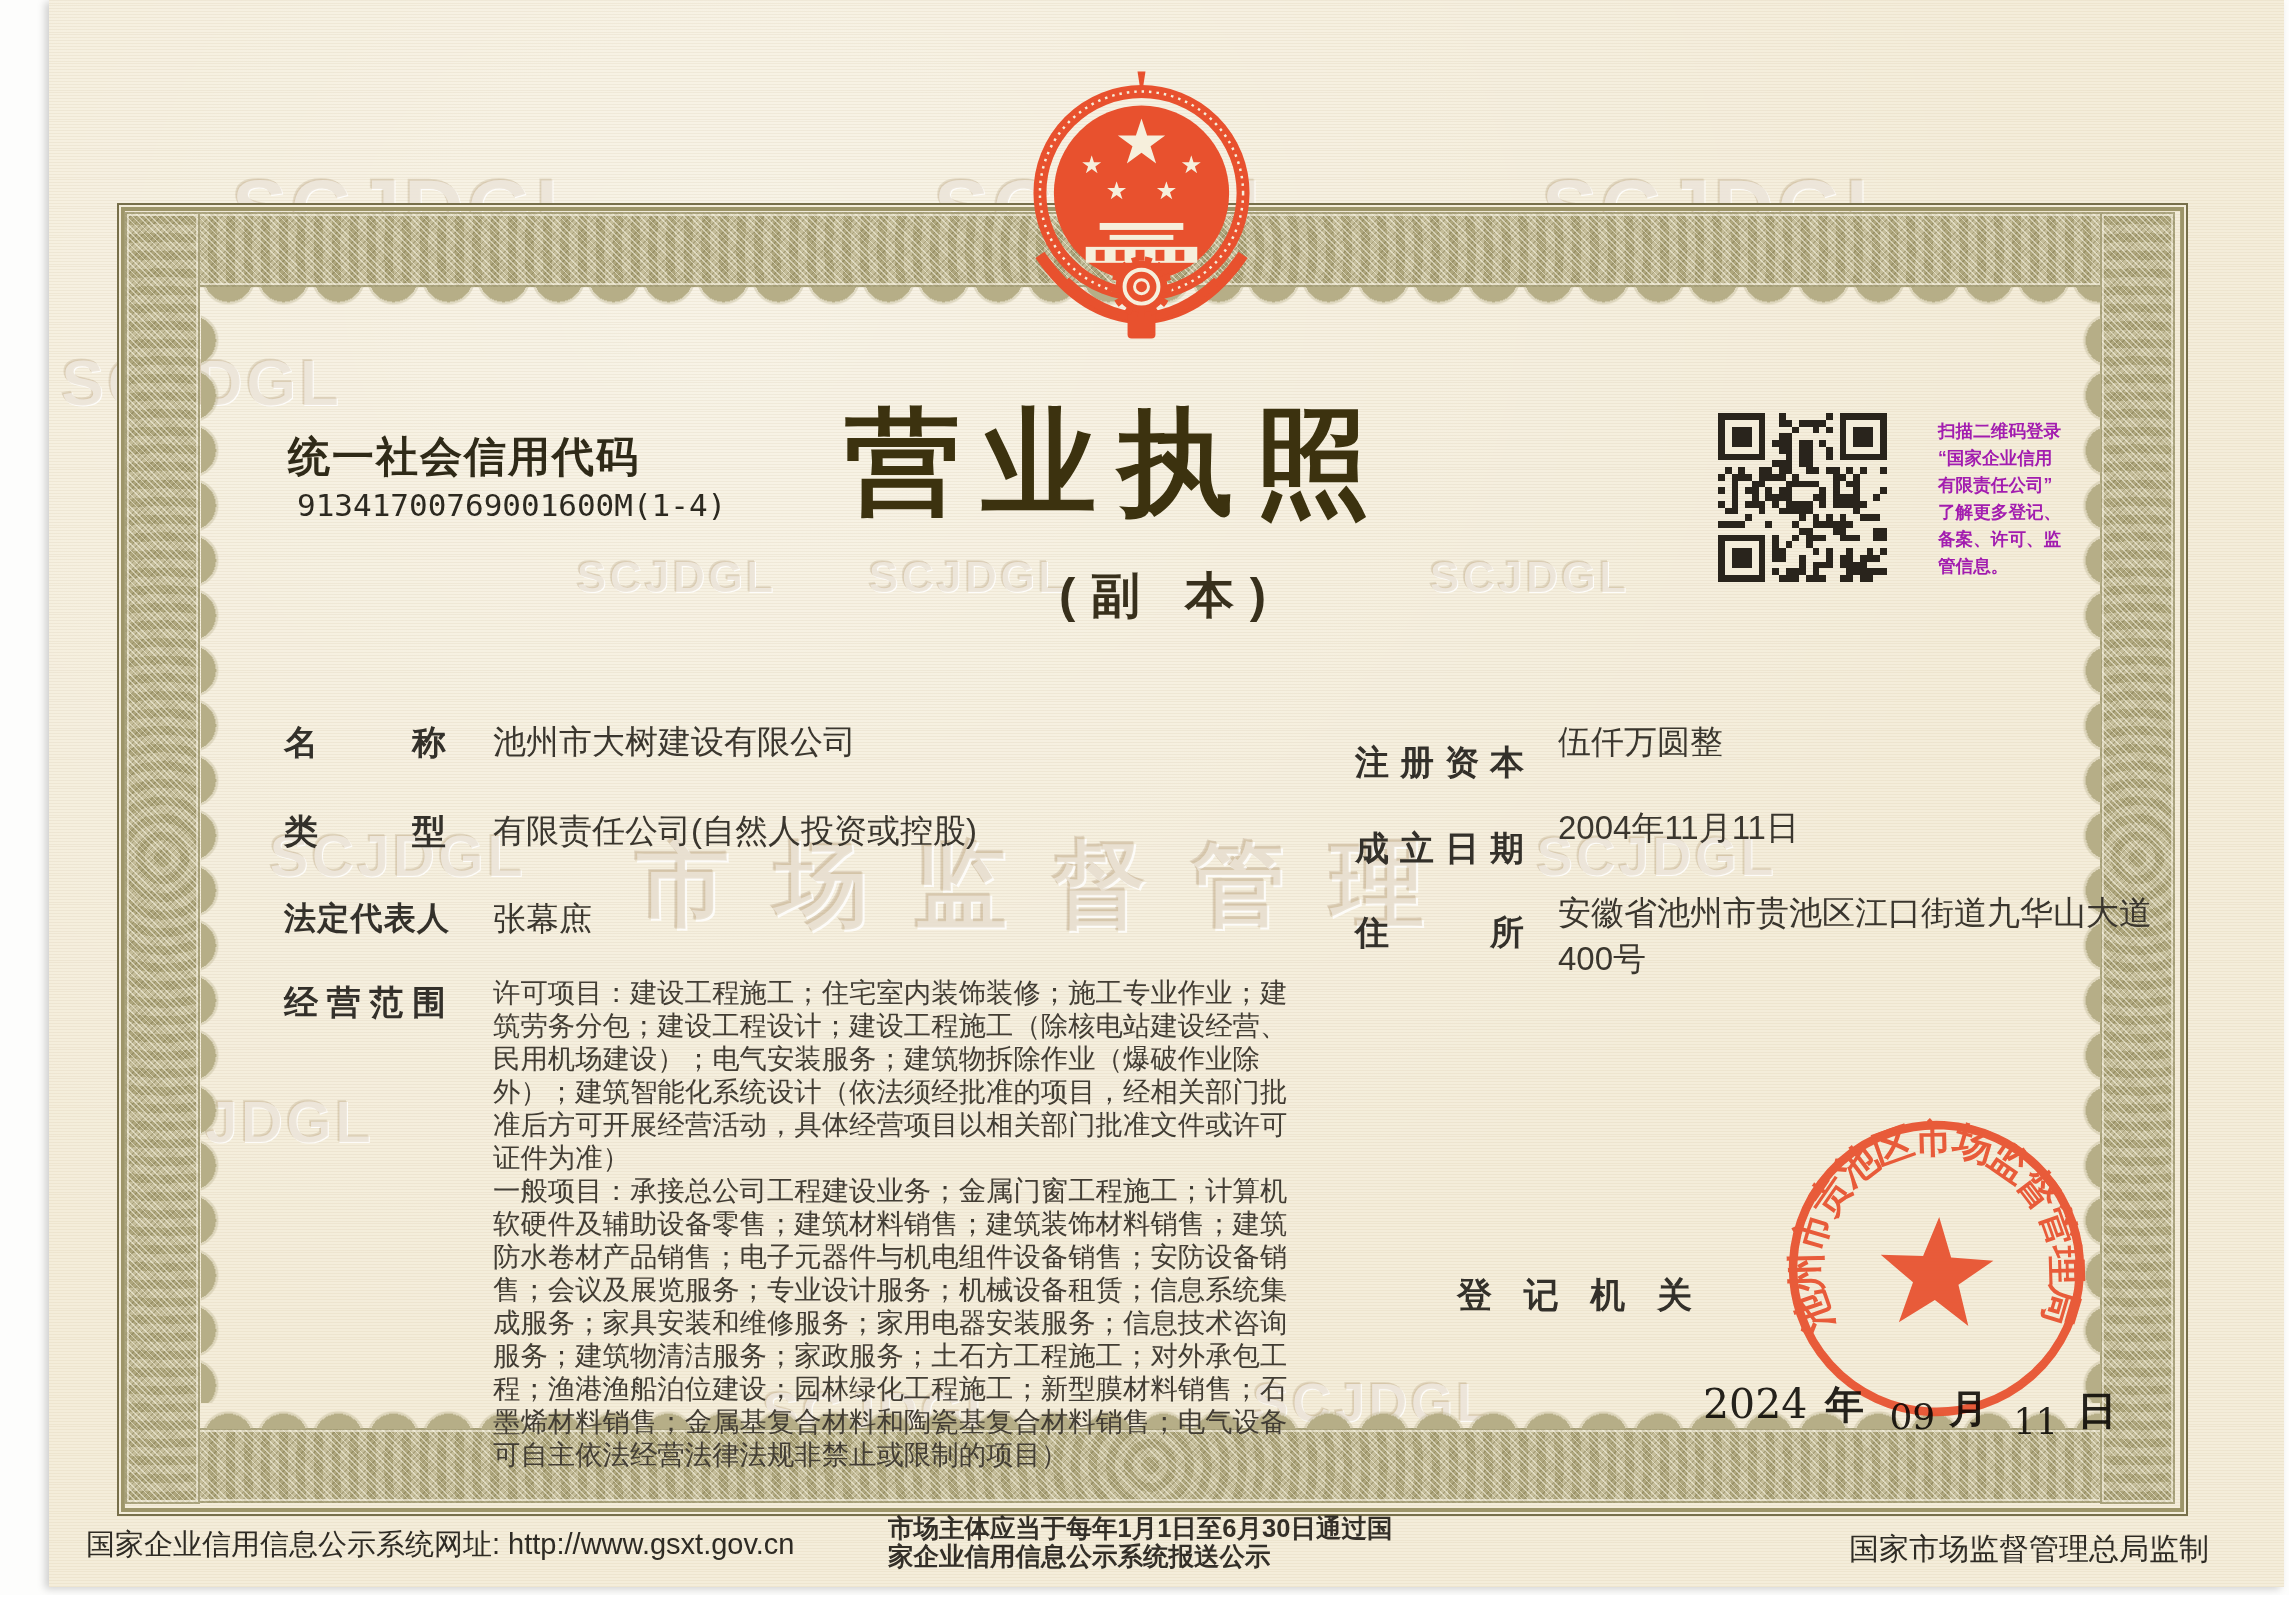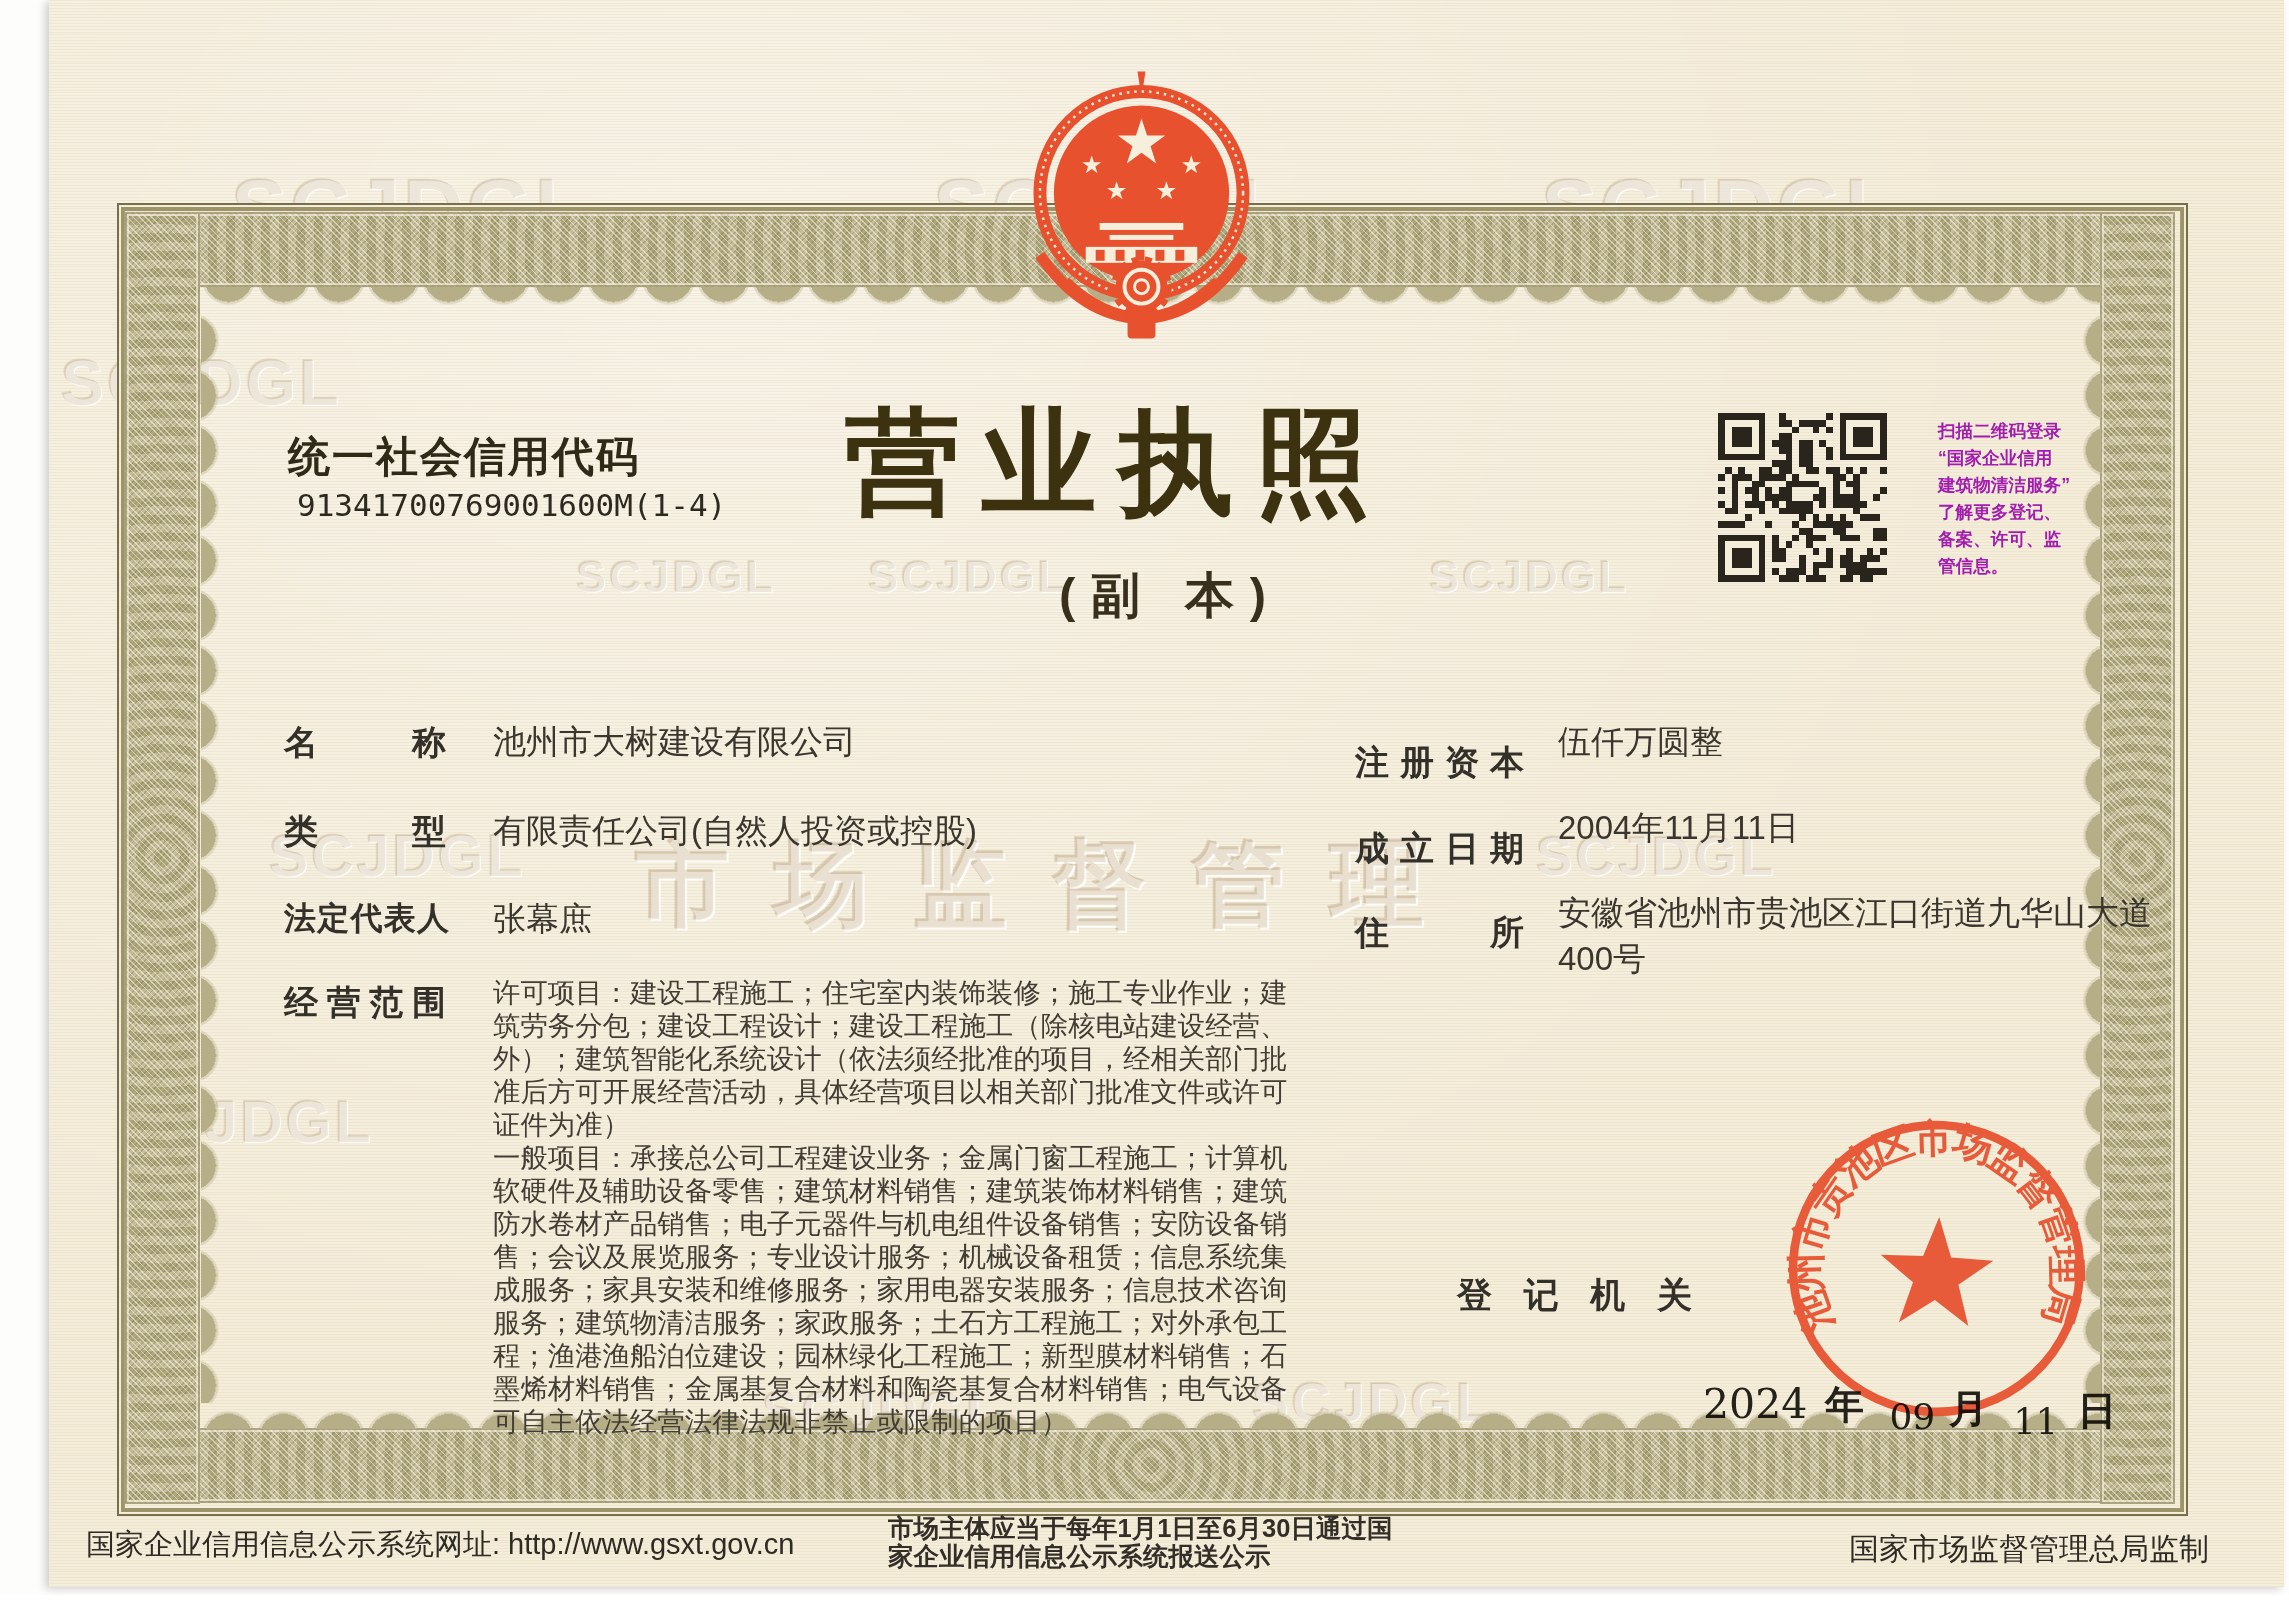--- a/index.html
+++ b/index.html
@@ -375,39 +375,40 @@
         <rect x="18" y="0" width="7" height="7" fill="#29241c"></rect>
         <rect x="19" y="1" width="5" height="5" fill="#f4edda"></rect>
         <rect x="20" y="2" width="3" height="3" fill="#29241c"></rect>
         <rect x="0" y="18" width="7" height="7" fill="#29241c"></rect>
         <rect x="1" y="19" width="5" height="5" fill="#f4edda"></rect>
         <rect x="2" y="20" width="3" height="3" fill="#29241c"></rect>
       </svg></div>
   <div class="qr-caption">
       <div class="qr-line">扫描二维码登录</div>
       <div class="qr-line">“国家企业信用</div>
-      <div class="qr-line">建筑物清洁服务”</div>
+      <div class="qr-line">有限责任公司”</div>
       <div class="qr-line">了解更多登记、</div>
       <div class="qr-line">备案、许可、监</div>
       <div class="qr-line">管信息。</div>
     </div>
 
   <div class="fld-label lbl-left" style="top:720px;">名称</div>
   <div class="fld-value val-left" style="top:720px;">池州市大树建设有限公司</div>
 
   <div class="fld-label lbl-left" style="top:809px;">类型</div>
   <div class="fld-value val-left" style="top:809px;">有限责任公司(自然人投资或控股)</div>
 
   <div class="fld-label lbl-left" style="top:897px;width:165px;font-size:32px;">法定代表人</div>
   <div class="fld-value val-left" style="top:897px;">张幕庶</div>
 
   <div class="fld-label lbl-left" style="top:980px;">经营范围</div>
   <div class="scope-lines">
       <div class="scope-line">许可项目：建设工程施工；住宅室内装饰装修；施工专业作业；建</div>
       <div class="scope-line">筑劳务分包；建设工程设计；建设工程施工（除核电站建设经营、</div>
+      <div class="scope-line">民用机场建设）；电气安装服务；建筑物拆除作业（爆破作业除</div>
       <div class="scope-line">外）；建筑智能化系统设计（依法须经批准的项目，经相关部门批</div>
       <div class="scope-line">准后方可开展经营活动，具体经营项目以相关部门批准文件或许可</div>
       <div class="scope-line">证件为准）</div>
       <div class="scope-line">一般项目：承接总公司工程建设业务；金属门窗工程施工；计算机</div>
       <div class="scope-line">软硬件及辅助设备零售；建筑材料销售；建筑装饰材料销售；建筑</div>
       <div class="scope-line">防水卷材产品销售；电子元器件与机电组件设备销售；安防设备销</div>
       <div class="scope-line">售；会议及展览服务；专业设计服务；机械设备租赁；信息系统集</div>
       <div class="scope-line">成服务；家具安装和维修服务；家用电器安装服务；信息技术咨询</div>
       <div class="scope-line">服务；建筑物清洁服务；家政服务；土石方工程施工；对外承包工</div>
       <div class="scope-line">程；渔港渔船泊位建设；园林绿化工程施工；新型膜材料销售；石</div>

